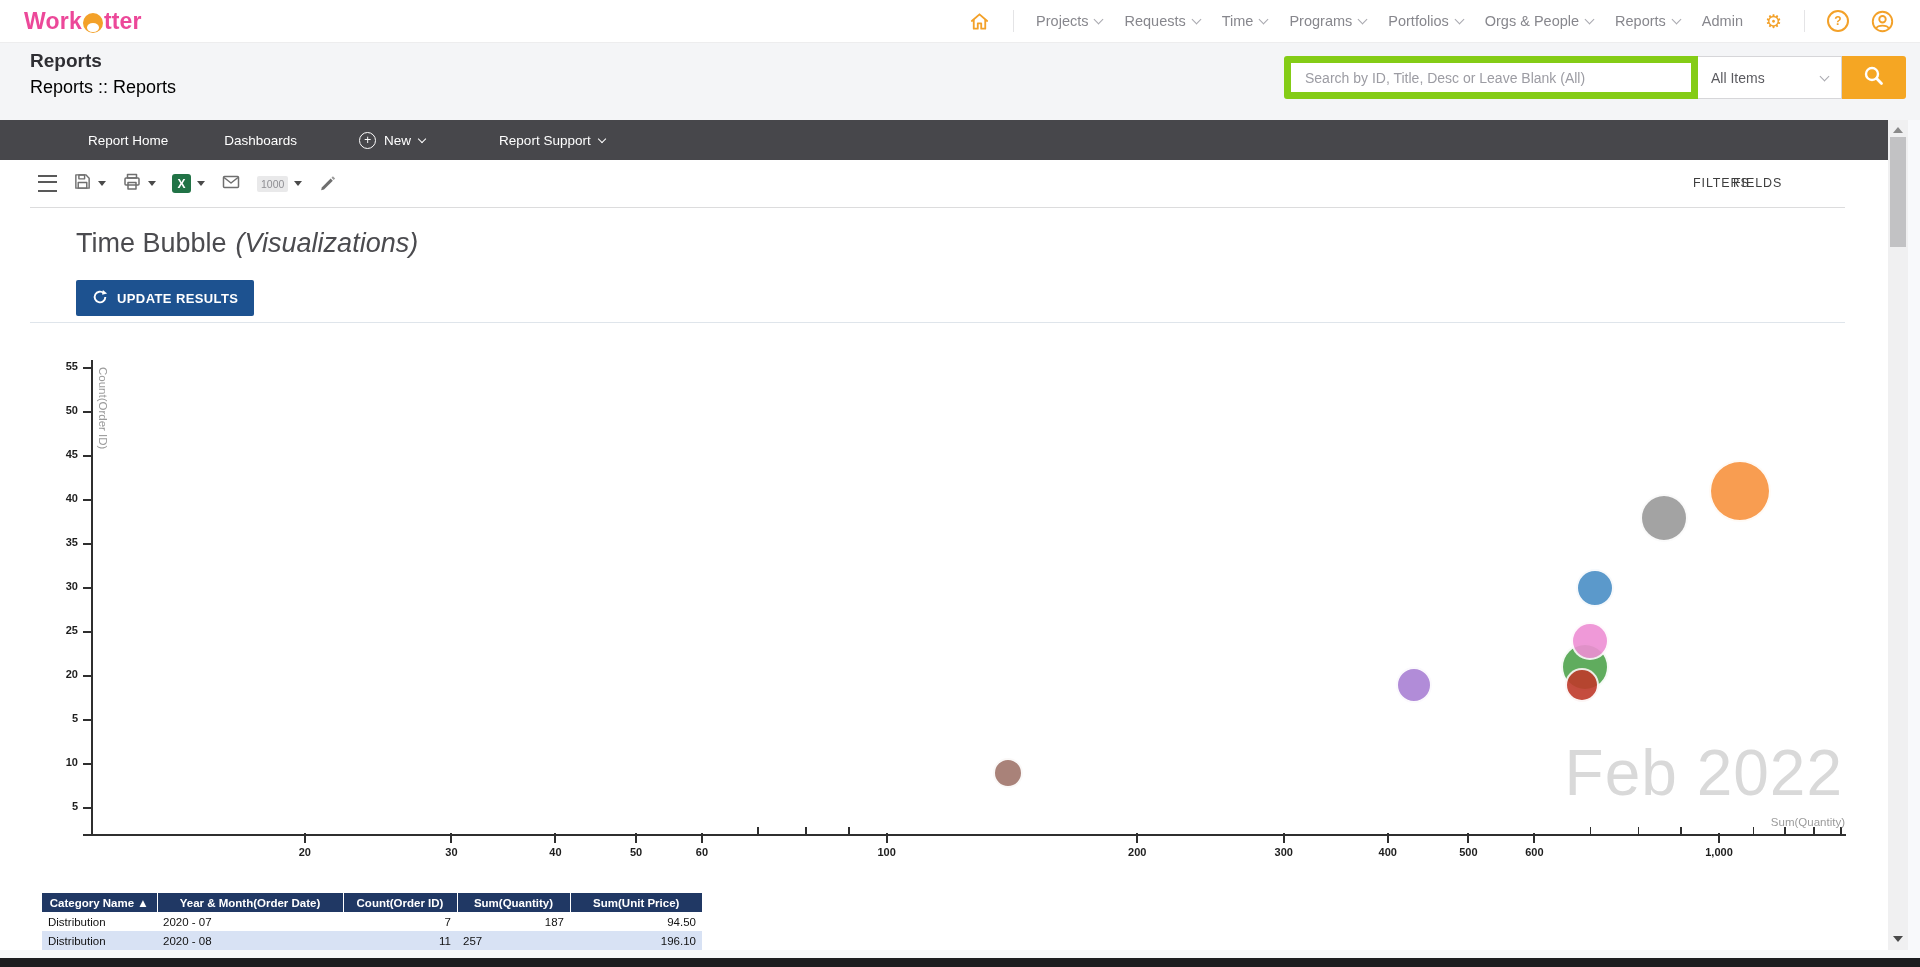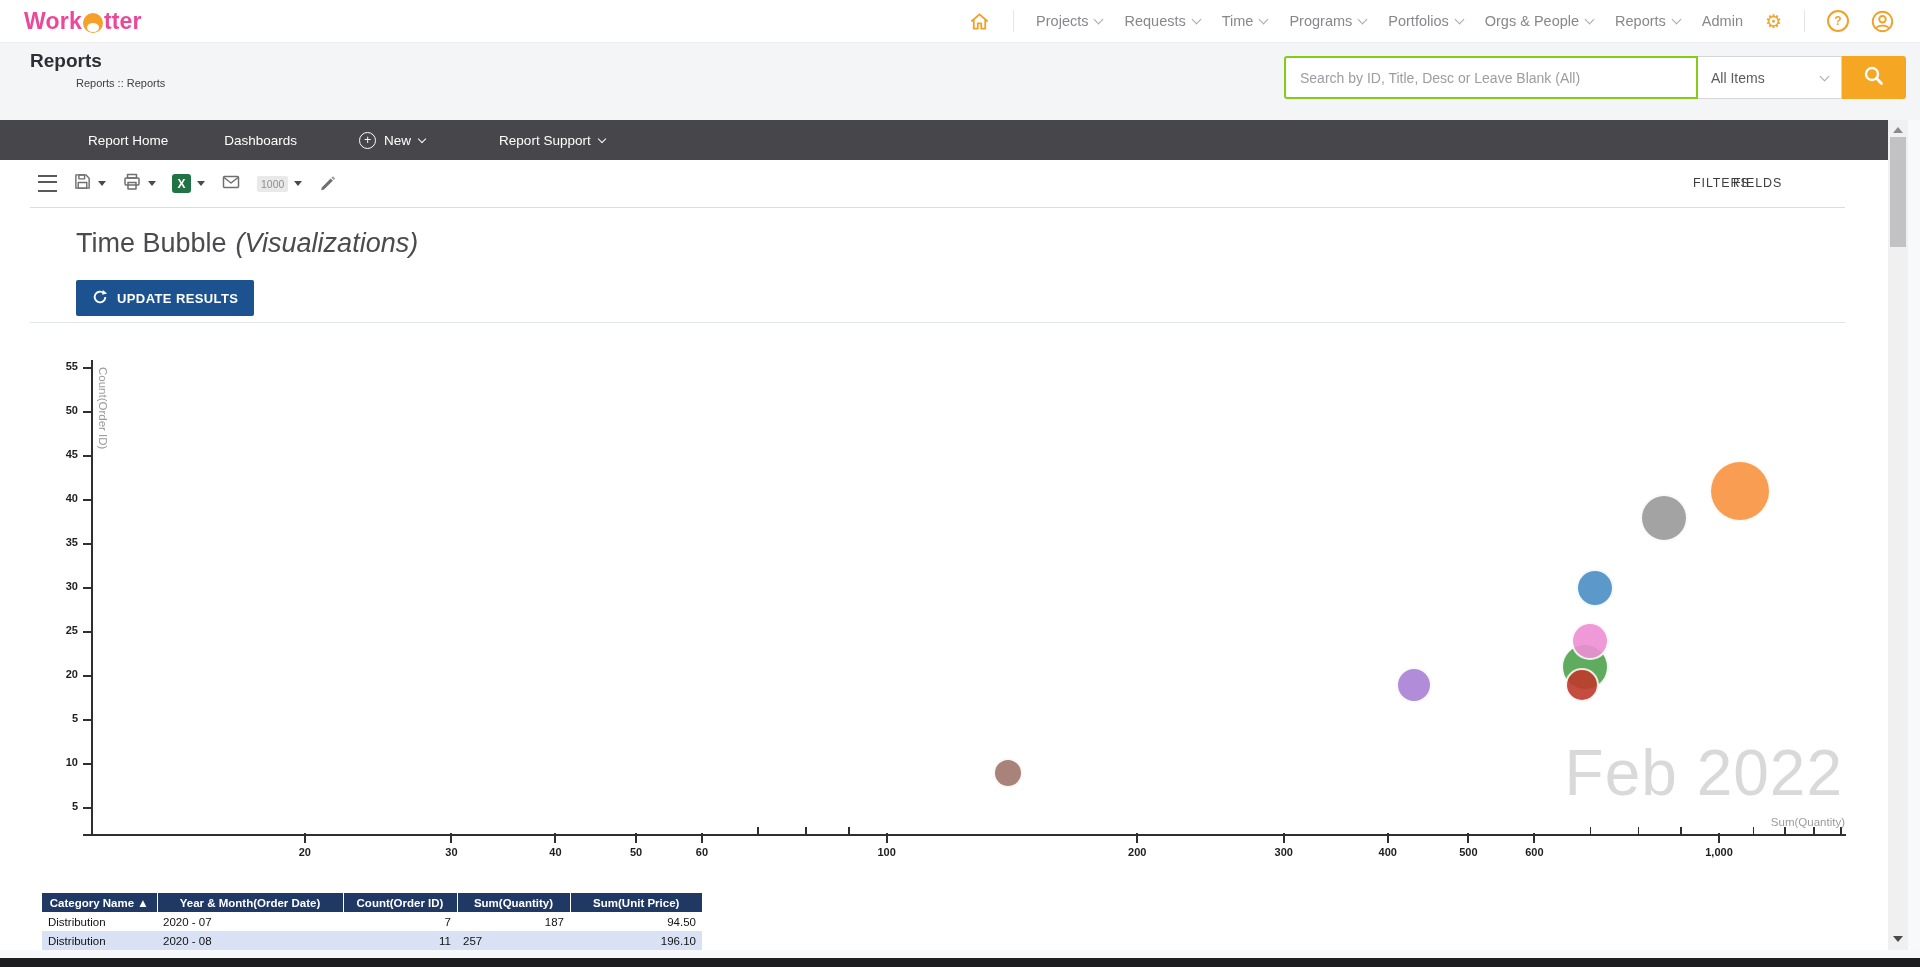--- a/index.html
+++ b/index.html
@@ -15,23 +15,23 @@
   .titem{display:flex;align-items:center;cursor:pointer;}
   .chev{width:6px;height:6px;border-right:1.6px solid #a9a9af;border-bottom:1.6px solid #a9a9af;transform:rotate(45deg);display:inline-block;margin-left:7px;margin-top:-3px;}
   .chev-w{width:5px;height:5px;border-right:1.6px solid #fff;border-bottom:1.6px solid #fff;transform:rotate(45deg);display:inline-block;margin-left:8px;margin-top:-3px;}
   .vdiv{width:1px;height:22px;background:#e4e4e6;}
   .gear{color:#f3a129;font-size:19px;line-height:1;cursor:pointer;}
   .help{width:18px;height:18px;border-radius:50%;border:2px solid #f3a129;color:#f3a129;font-weight:700;font-size:12px;display:flex;align-items:center;justify-content:center;cursor:pointer;}
 
   
   .subheader{position:absolute;left:0;top:43px;width:1920px;height:77px;background:#f4f5f7;}
   .page-title{position:absolute;left:30px;top:7px;font-size:19px;font-weight:700;color:#2e2e33;}
-  .breadcrumb{position:absolute;left:30px;top:34px;font-size:11px;color:#404040;margin-left:46px;}
+  .breadcrumb{position:absolute;left:30px;top:34px;font-size:18px;color:#000000;}
   .searchwrap{position:absolute;left:1284px;top:13px;display:flex;height:43px;}
-  input.search{width:414px;height:43px;border:2px solid #84cc16;border-radius:3px 0 0 3px;padding:0 14px;font-size:14px;color:#333;background:#fff;box-sizing:border-box;outline:none;font-family:inherit;}
+  input.search{width:414px;height:43px;border:7px solid #84cc16;border-radius:3px 0 0 3px;padding:0 14px;font-size:14px;color:#333;background:#fff;box-sizing:border-box;outline:none;font-family:inherit;}
   input.search::placeholder{color:#9c9ca3;}
   .scope{width:144px;box-sizing:border-box;border:1px solid #d6d6d9;border-left:none;background:#fff;display:flex;align-items:center;justify-content:space-between;padding:0 13px;font-size:14px;color:#5b5b60;cursor:pointer;}
   .searchbtn{width:64px;background:#f5a623;border:none;border-radius:0 3px 3px 0;display:flex;align-items:center;justify-content:center;cursor:pointer;}
 
   
   .reportbar{position:absolute;left:0;top:120px;width:1888px;height:40px;background:#47474b;display:flex;align-items:center;color:#fff;font-size:13.5px;padding-left:46px;}
   .rb-item{display:flex;align-items:center;cursor:pointer;white-space:nowrap;}
   .plus-circle{width:15px;height:15px;border:1.5px solid #fff;border-radius:50%;display:inline-flex;align-items:center;justify-content:center;margin-right:8px;font-size:12px;line-height:1;font-weight:400;}
 
   

